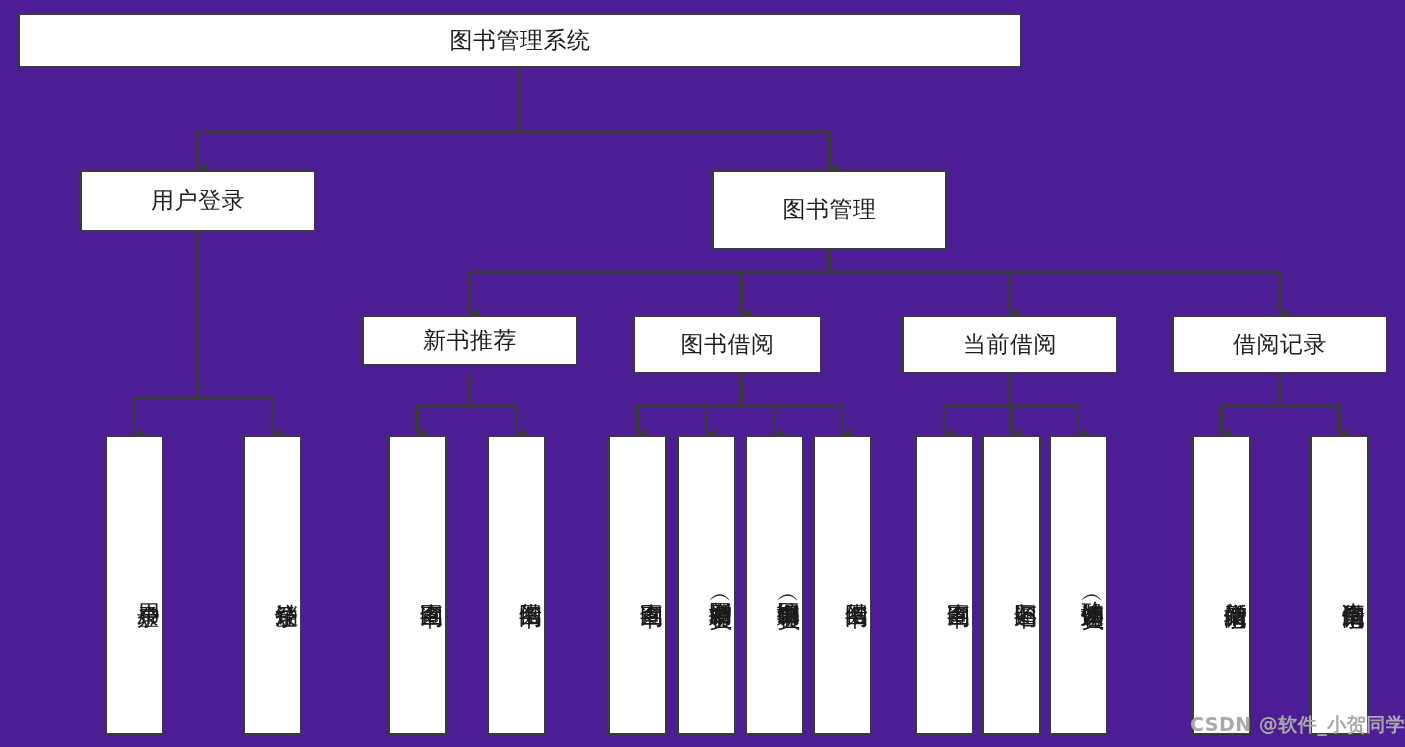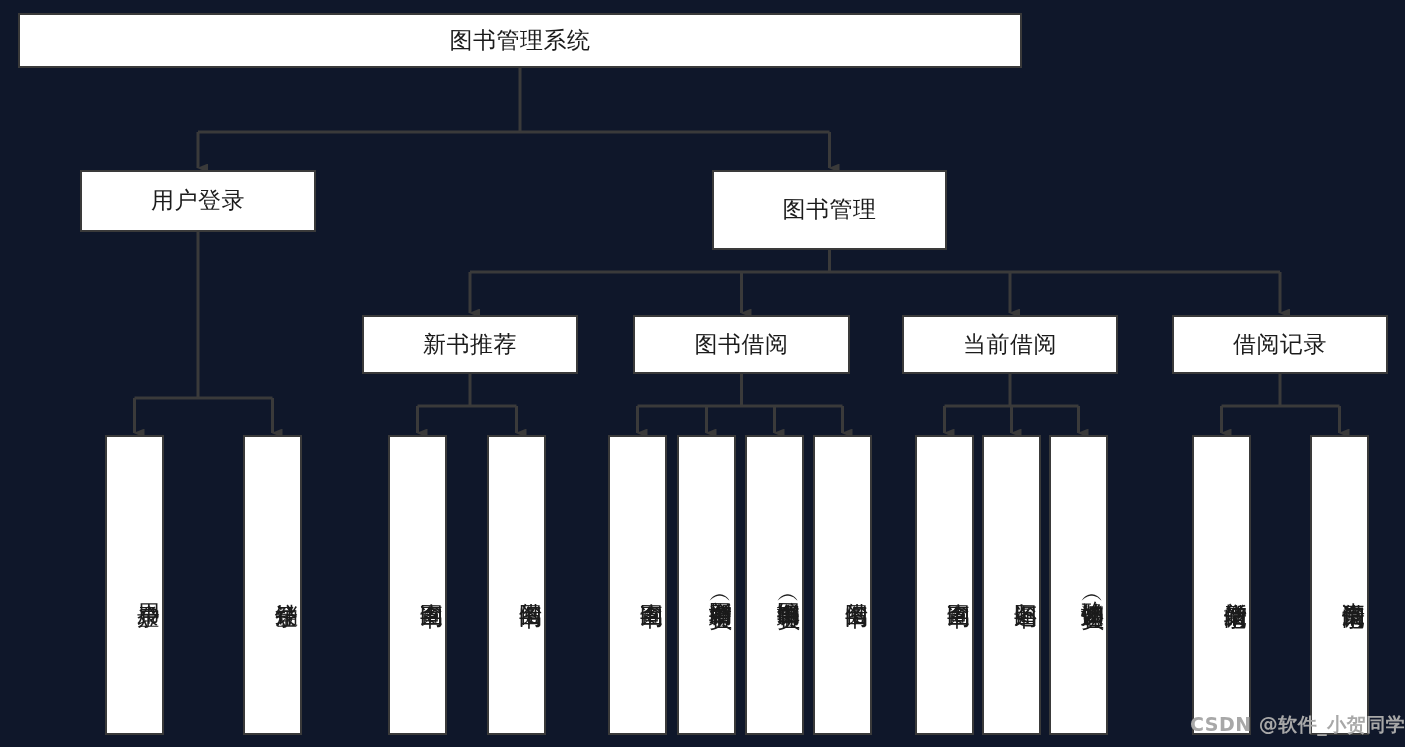--- a/index.html
+++ b/index.html
@@ -11,21 +11,21 @@
     width: 1405px;
     height: 747px;
     font-family: "DejaVu Sans", "Liberation Sans", sans-serif;
     overflow: hidden;
     position: relative;
   }
   #stage {
     position: relative;
     width: 1405px;
     height: 747px;
-    background: #0f172a;
+    background: #4c1d95;
   }
   #wires {
     position: absolute;
     left: 0; top: 0;
     width: 1405px;
     height: 747px;
     pointer-events: none;
   }
   .node {
     position: absolute;
@@ -120,24 +120,24 @@
     <span class="node-label">图书管理系统</span>
   </div>
 
   <div class="node horiz" id="node-l2-0" style="left: 80px; top: 170px; width: 236px; height: 62px;">
     <span class="node-label">用户登录</span>
   </div>
   <div class="node horiz" id="node-l2-1" style="left: 712px; top: 170px; width: 235px; height: 80px;">
     <span class="node-label">图书管理</span>
   </div>
 
-  <div class="node horiz" id="node-l3-0" style="left: 362px; top: 315px; width: 216px; height: 59px;">
+  <div class="node horiz" id="node-l3-0" style="left: 362px; top: 315px; width: 216px; height: 51px;">
     <span class="node-label">新书推荐</span>
   </div>
-  <div class="node horiz" id="node-l3-1" style="left: 633px; top: 315px; width: 217px; height: 59px;">
+  <div class="node horiz" id="node-l3-1" style="left: 633px; top: 315px; width: 189px; height: 59px;">
     <span class="node-label">图书借阅</span>
   </div>
   <div class="node horiz" id="node-l3-3" style="left: 1172px; top: 315px; width: 216px; height: 59px;">
     <span class="node-label">借阅记录</span>
   </div>
   <div class="node horiz" id="node-l3-2" style="left: 902px; top: 315px; width: 216px; height: 59px;">
     <span class="node-label">当前借阅</span>
   </div>
 
   <div class="node vert" id="node-leaf-0" style="left: 105px; top: 435px; width: 59px; height: 300px;">

